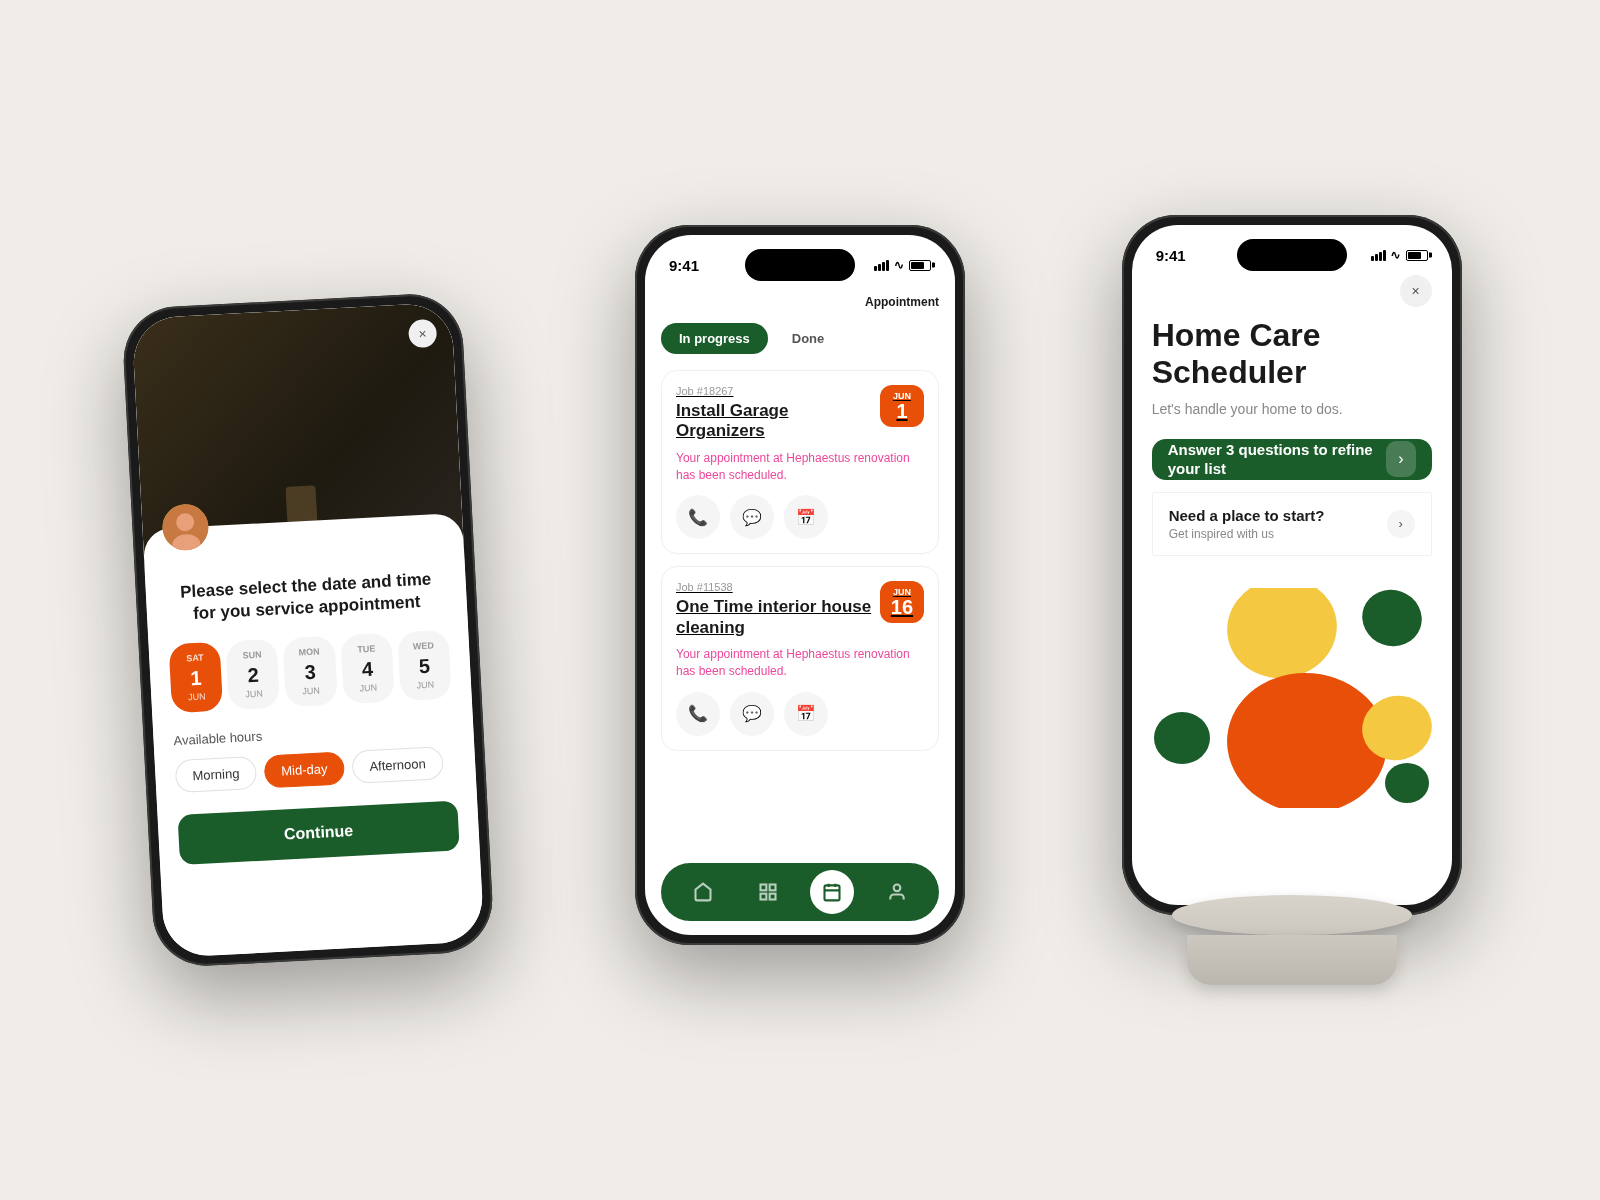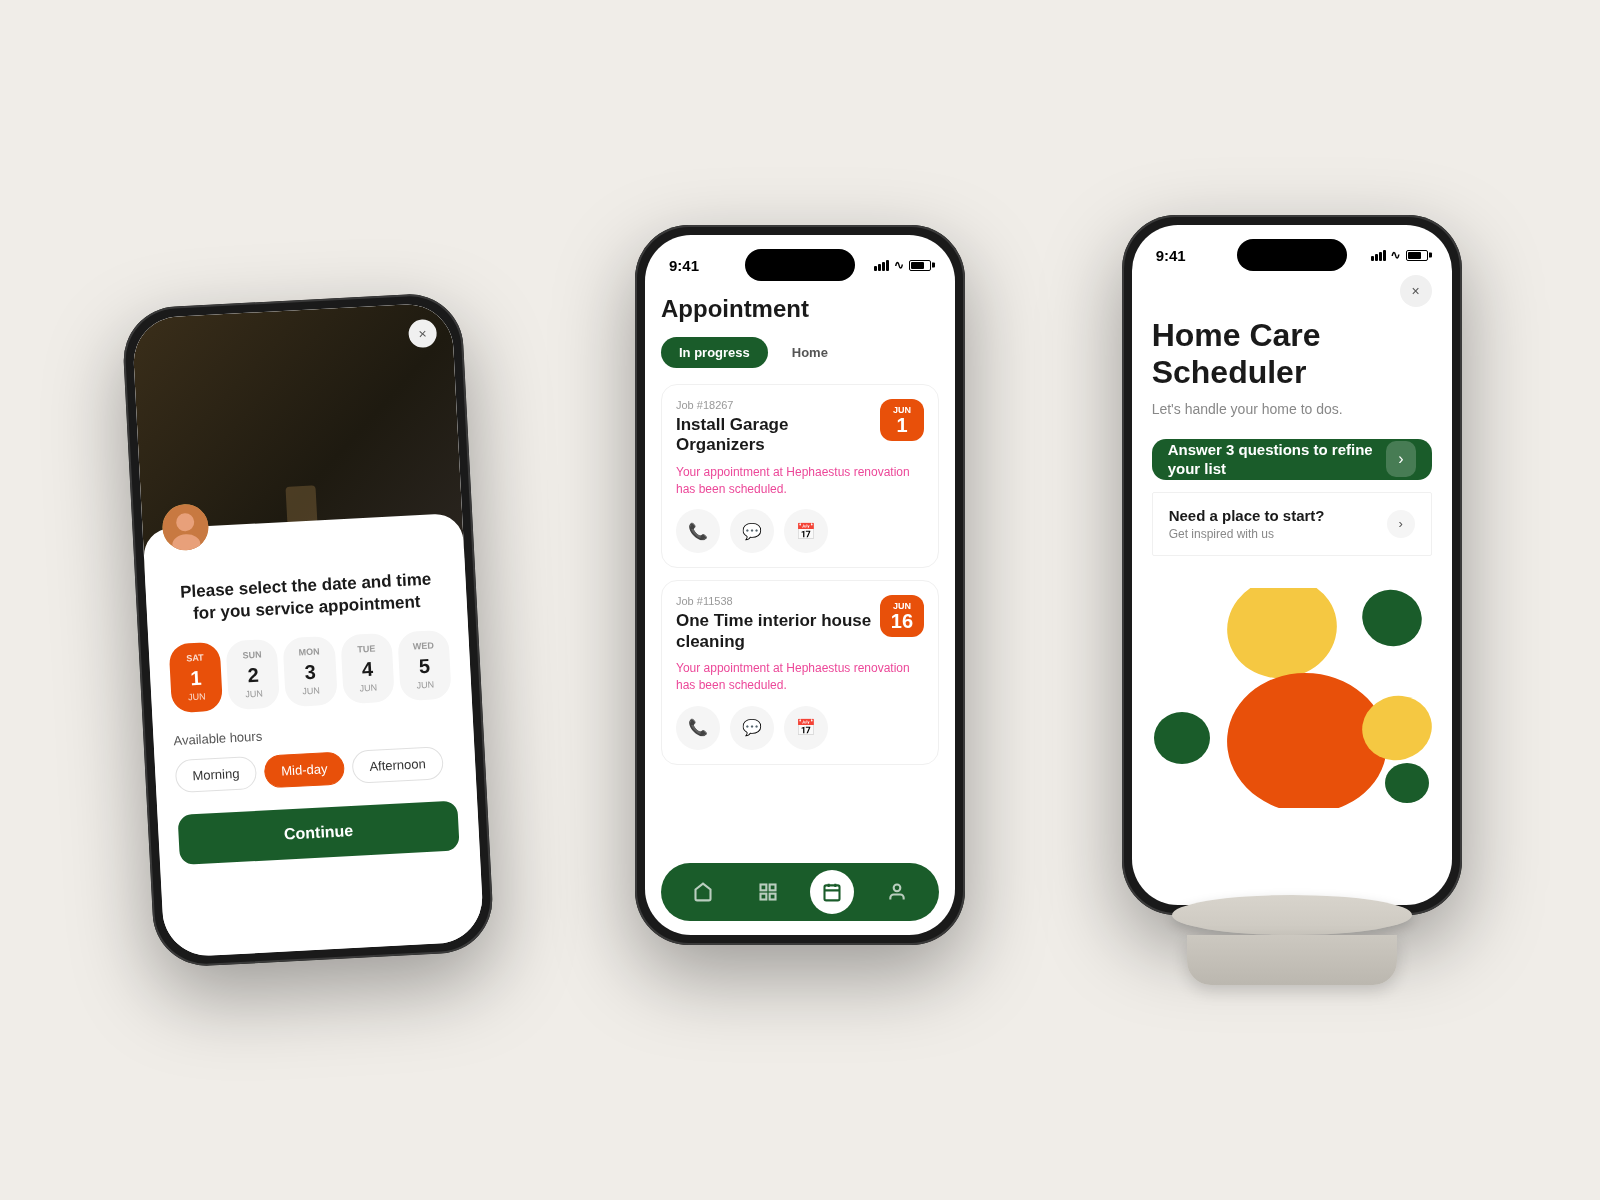--- a/index.html
+++ b/index.html
@@ -187,22 +187,22 @@
       width: 330px;
       padding: 10px;
       margin-top: -30px;
     }
     .phone-2 .phone-inner {
       width: 310px;
       height: 700px;
     }
 
     .page-title-center {
-      text-align: left;
-      font-size: 24px;
+      text-align: right;
+      font-size: 12px;
       font-weight: 700;
       color: #1a1a1a;
       padding: 10px 0 14px;
     }
 
     
     .tab-bar {
       display: flex;
       gap: 6px;
       margin-bottom: 16px;
@@ -230,20 +230,21 @@
       border-radius: 16px;
       border: 1.5px solid #f0f0f0;
       padding: 14px;
       margin-bottom: 12px;
     }
     .apt-card-header {
       display: flex;
       justify-content: center;
       align-items: flex-start;
       margin-bottom: 8px;
+      text-decoration: underline;
     }
     .job-info { flex: 1; }
     .job-number { font-size: 11px; color: #999; margin-bottom: 4px; }
     .job-title { font-size: 17px; font-weight: 700; color: #1a1a1a; line-height: 1.2; }
 
     .date-badge {
       min-width: 44px;
       background: #e8500a;
       color: #fff;
       border-radius: 12px;
@@ -496,21 +497,21 @@
               <div class="battery-fill"></div>
             </div>
         </div>
       </div>
 
       <div style="padding: 0 16px; overflow-y: auto; height: calc(100% - 50px - 70px);">
         <h2 class="page-title-center">Appointment</h2>
 
         <div class="tab-bar">
           <button class="tab-btn active">In progress</button>
-          <button class="tab-btn inactive">Home</button>
+          <button class="tab-btn inactive">Done</button>
         </div>
 
         <div class="apt-card">
           <div class="apt-card-header">
             <div class="job-info">
               <p class="job-number">Job #18267</p>
               <h3 class="job-title">Install Garage Organizers</h3>
             </div>
             <div class="date-badge">
               <span class="badge-month">JUN</span>

